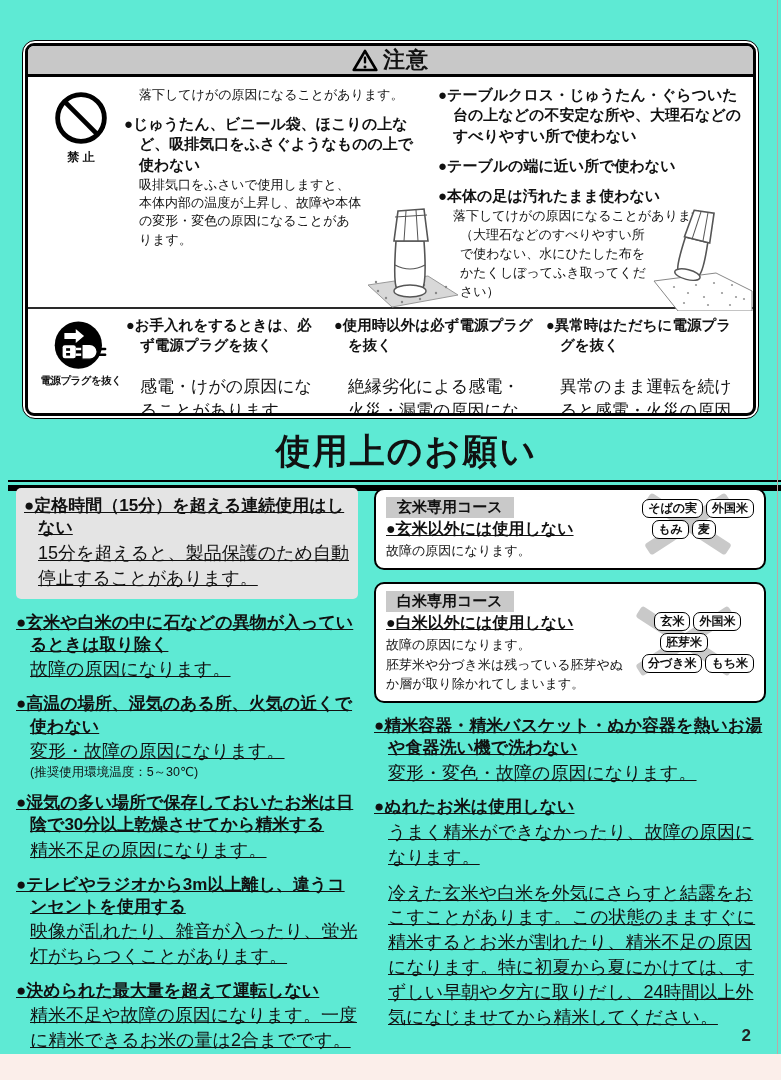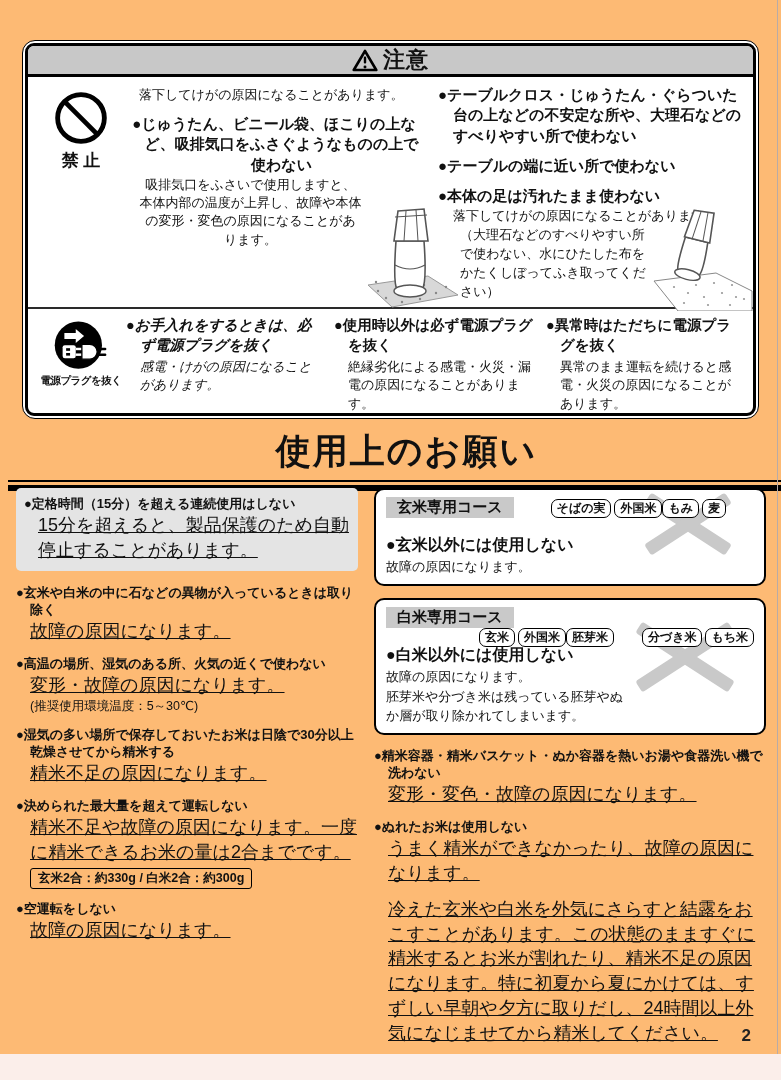--- a/index.html
+++ b/index.html
@@ -1,20 +1,20 @@
 <!DOCTYPE html>
 <html><head>
 <meta charset="utf-8">
 <style>
   * { margin:0; padding:0; box-sizing:border-box; }
   html,body { background:#e8e8e8; }
   body { font-family:"Liberation Sans","DejaVu Sans",sans-serif; }
   .page {
     position:relative; width:781px; height:1080px; margin:0 auto;
-    background:#fdba74; overflow:hidden; color:#111;
+    background:#5eead4; overflow:hidden; color:#111;
   }
   .page-edge { position:absolute; top:0; bottom:26px; right:3px; width:1px; background:#b9aba6; }
   .bottom-band { position:absolute; left:0; right:0; bottom:0; height:26px; background:#fbeeea; }
 
   
   .caution-outer {
     position:absolute; left:22px; top:40px; width:737px; height:379px;
     border:1px solid #000; border-radius:13px; padding:2px; background:#fff;
   }
   .caution-inner {
@@ -24,77 +24,77 @@
   .caution-header {
     height:31px; background:#c8c8c8; border-bottom:3px solid #000;
     display:flex; align-items:center; justify-content:center; gap:5px;
   }
   .caution-header .hdr-text { font-size:22px; font-weight:bold; letter-spacing:1px; }
   .caution-top { display:flex; height:230px; padding:8px 6px 0 10px; }
   .caution-divider { border-top:2px solid #2a2a2a; }
   .caution-bottom { display:flex; flex:1; padding:7px 6px 0 8px; }
 
   .icon-col { width:86px; flex:0 0 86px; text-align:center; padding-top:4px; }
-  .icon-col .icon-label { font-size:17px; font-weight:bold; margin-top:2px; }
+  .icon-col .icon-label { font-size:12px; font-weight:bold; margin-top:2px; }
   .icon-col-b { width:90px; flex:0 0 90px; text-align:center; padding-top:2px; }
   .icon-col-b .icon-label { font-size:10.5px; font-weight:bold; letter-spacing:-0.5px; }
 
   .c-col1 { width:302px; flex:0 0 302px; position:relative; }
   .c-col2 { flex:1; padding-left:12px; position:relative; }
 
   .c-item { margin-bottom:10px; }
   .c-item .t {
     font-size:15px; font-weight:bold; line-height:1.35;
     padding-left:15px; text-indent:-15px;
   }
   .c-item .b { font-size:13px; line-height:1.4; padding-left:15px; margin-top:1px; }
   .c-item .n { font-size:13px; line-height:1.45; padding-left:22px; margin-top:1px; }
 
   .cb-col { flex:1; padding-right:10px; }
   .cb-col .t { font-size:14.5px; font-weight:bold; line-height:1.35; padding-left:14px; text-indent:-14px; }
-  .cb-col .b { font-size:13px; line-height:1.4; padding-left:14px; margin-top:3px; }
+  .cb-col .b { font-size:17px; line-height:1.4; padding-left:14px; margin-top:20px; }
 
   .illus { position:absolute; }
 
   
   .sec-head { position:absolute; left:8px; top:428px; width:100%;text-align:center; }
   .sec-head .title { font-size:35px; font-weight:900; letter-spacing:2px; padding-left:16px; }
   .sec-head .rule-thin { height:2px; background:#000; margin-top:5px; }
   .sec-head .rule-thick { height:6px; background:#000; margin-top:3px; }
 
   
   .main { position:absolute; left:16px; top:488px; width:750px; display:flex; gap:16px; }
   .col-left { width:342px; flex:0 0 342px; }
   .col-right { flex:1; }
 
   .item { margin-bottom:11px; }
-  .item .t { font-size:13px; font-weight:bold; line-height:1.32; padding-left:14px; text-indent:-14px; }
+  .item .t { font-size:17px; font-weight:bold; line-height:1.32; padding-left:14px; text-indent:-14px;text-decoration:underline; }
   .item .b { font-size:18px; line-height:1.38; padding-left:14px; margin-top:1px;text-decoration:underline; }
   .item .n { font-size:12.5px; line-height:1.35; padding-left:14px; }
   .item.highlight { background:#e4e4e4; border-radius:5px; padding:7px 8px 8px; margin-bottom:13px; }
 
   .mass-box {
     display:inline-block; margin:3px 0 0 14px; border:1.5px solid #000; border-radius:3px;
     padding:1px 7px; font-size:12.5px; font-weight:bold;
   }
 
   
   .course {
     border:2px solid #000; border-radius:10px; padding:7px 10px 8px;
     margin-bottom:12px; position:relative; background:#fff;
   }
   .course .chead {
     display:inline-block; background:#c9c9c9; font-size:15px; font-weight:bold;
     padding:1px 11px; position:relative; z-index:2;
   }
-  .course .t { font-size:16px; font-weight:bold; margin-top:17px; position:relative; z-index:2;
-               padding-left:16px; text-indent:-16px; }
+  .course .t { font-size:16px; font-weight:bold; margin-top:1px; position:relative; z-index:2;
+               padding-left:16px; text-indent:-16px;text-decoration:underline; }
   .course .b { font-size:13px; line-height:1.4; margin-top:2px; position:relative; z-index:2; }
   .course .narrow { width:242px; }
-  .tags { position:absolute; right:10px; display:flex; flex-direction:row; align-items:center; z-index:1; }
+  .tags { position:absolute; right:10px; display:flex; flex-direction:column; align-items:center; z-index:1; }
   .tag-row { display:flex; gap:3px; margin-bottom:2px; }
   .tag {
     border:1.5px solid #000; border-radius:7px; background:#fff;
     font-size:12px; font-weight:bold; padding:0 5px; line-height:17px; white-space:nowrap;
   }
   .xmark { position:absolute; z-index:0; }
   .xmark span { position:absolute; left:0; top:50%; width:100%; height:13px; background:#c9c9c9; border-radius:3px; }
   .xmark span:nth-child(1){ transform:translateY(-50%) rotate(33deg); }
   .xmark span:nth-child(2){ transform:translateY(-50%) rotate(-33deg); }
 
@@ -129,21 +129,21 @@
               <line x1="16" y1="16" x2="56" y2="56" stroke="#000" stroke-width="6"></line>
             </svg>
           </span>
           <div class="icon-label">禁 止</div>
         </div>
 
         <div class="c-col1">
           <div class="c-item">
             <div class="b">落下してけがの原因になることがあります。</div>
           </div>
-          <div class="c-item" style="margin-top:6px; width:300px;text-align:center;">
+          <div class="c-item" style="margin-top:6px; width:300px;">
             <div class="t">●じゅうたん、ビニール袋、ほこりの上など、吸排気口をふさぐようなものの上で使わない</div>
             <div class="b" style="width:238px;">吸排気口をふさいで使用しますと、本体内部の温度が上昇し、故障や本体の変形・変色の原因になることがあります。</div>
           </div>
           <div class="illus" style="left:238px; top:118px;">
             <svg width="100" height="108" viewBox="0 0 100 108">
               <polygon points="6,82 66,73 96,92 30,104" fill="#d8d8d8" stroke="#999" stroke-width="1"></polygon>
               <g fill="#888">
                 <circle cx="16" cy="88" r="1.2"></circle>
                   <circle cx="24" cy="95" r="1.2"></circle>
                   <circle cx="40" cy="99" r="1.2"></circle>
@@ -219,21 +219,21 @@
               <rect x="26" y="34" width="7" height="2.8" fill="#fff"></rect>
               <rect x="26" y="40.5" width="7" height="2.8" fill="#fff"></rect>
               <path d="M33 30 h9 a8.5 8.5 0 0 1 0 17 h-9 z" fill="#fff" stroke="#000" stroke-width="1.5"></path>
               <rect x="49" y="34" width="12" height="2.8" rx="1.4" fill="#000"></rect>
               <rect x="49" y="40.5" width="12" height="2.8" rx="1.4" fill="#000"></rect>
             </svg>
           </span>
           <div class="icon-label">電源プラグを抜く</div>
         </div>
 
-        <div class="cb-col" style="flex:0 0 208px;font-style:italic;">
+        <div class="cb-col" style="flex:0 0 208px;">
           <div class="t">●お手入れをするときは、必ず電源プラグを抜く</div>
           <div class="b">感電・けがの原因になることがあります。</div>
         </div>
         <div class="cb-col" style="flex:0 0 212px;">
           <div class="t">●使用時以外は必ず電源プラグを抜く</div>
           <div class="b">絶縁劣化による感電・火災・漏電の原因になることがあります。</div>
         </div>
         <div class="cb-col">
           <div class="t">●異常時はただちに電源プラグを抜く</div>
           <div class="b">異常のまま運転を続けると感電・火災の原因になることがあります。</div>
@@ -263,20 +263,24 @@
       <div class="item">
         <div class="t">●高温の場所、湿気のある所、火気の近くで使わない</div>
         <div class="b">変形・故障の原因になります。</div>
         <div class="n">(推奨使用環境温度：5～30℃)</div>
       </div>
       <div class="item">
         <div class="t">●湿気の多い場所で保存しておいたお米は日陰で30分以上乾燥させてから精米する</div>
         <div class="b">精米不足の原因になります。</div>
       </div>
       <div class="item">
+        <div class="t">●テレビやラジオから3m以上離し、違うコンセントを使用する</div>
+        <div class="b">映像が乱れたり、雑音が入ったり、蛍光灯がちらつくことがあります。</div>
+      </div>
+      <div class="item">
         <div class="t">●決められた最大量を超えて運転しない</div>
         <div class="b">精米不足や故障の原因になります。一度に精米できるお米の量は2合までです。</div>
         <div class="mass-box">玄米2合：約330g / 白米2合：約300g</div>
       </div>
       <div class="item">
         <div class="t">●空運転をしない</div>
         <div class="b">故障の原因になります。</div>
       </div>
     </div>
 

